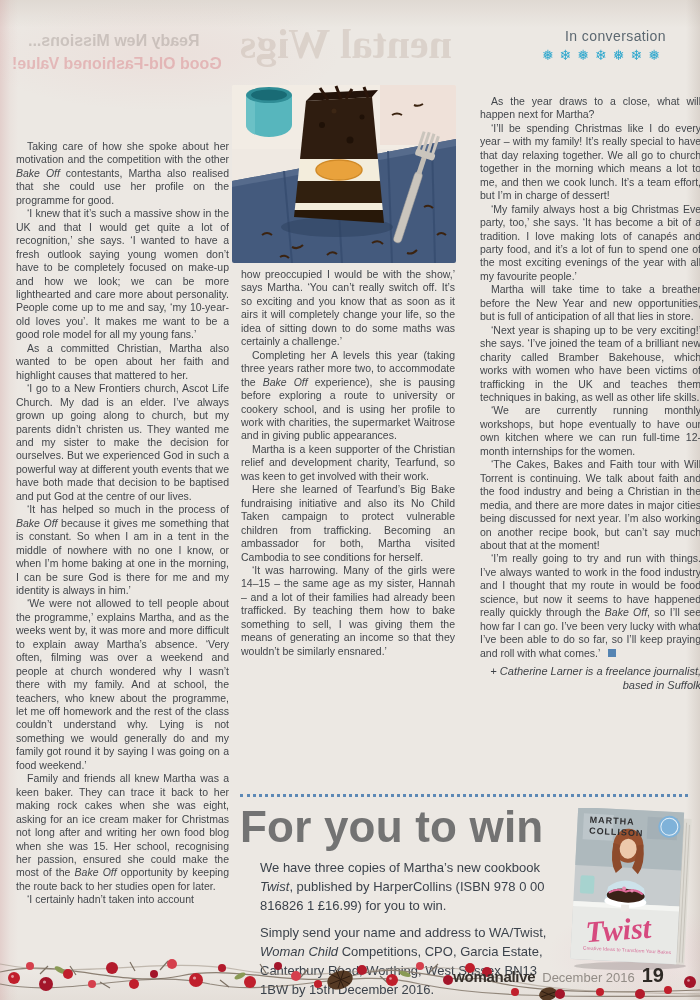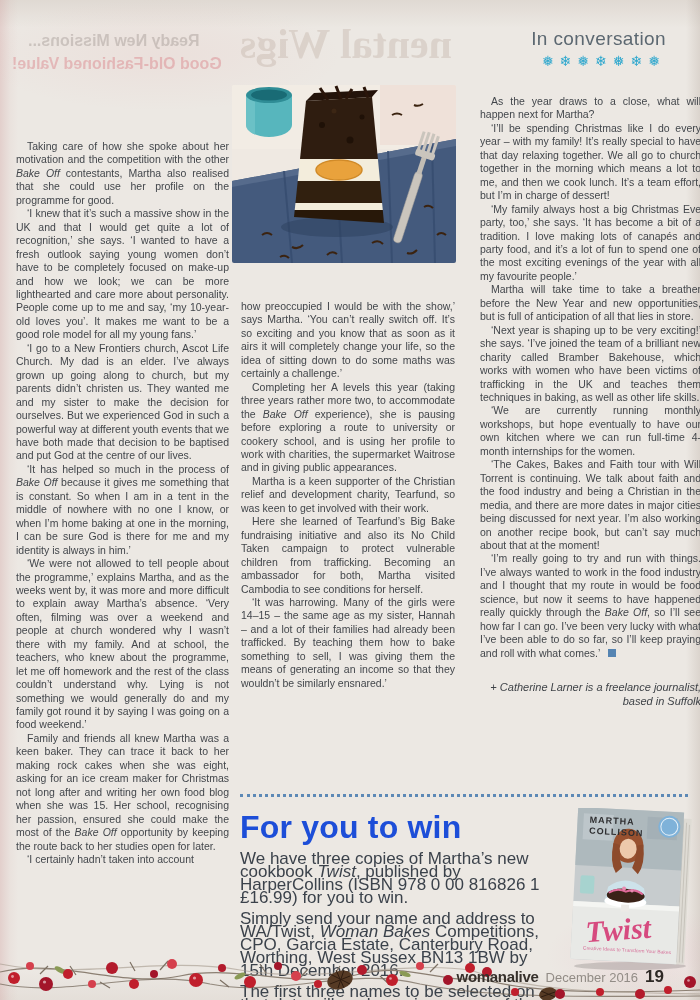--- a/index.html
+++ b/index.html
@@ -19,50 +19,50 @@
   
   .ghost { position:absolute; z-index:0; transform:scaleX(-1); font-weight:bold; white-space:nowrap; }
   #ghost-headline { left:240px; top:20px; font-size:42px; color:rgba(186,168,156,0.33); font-family:"Liberation Serif", serif; }
   #ghost-line1 { left:28px; top:32px; font-size:16px; color:rgba(150,140,135,0.38); }
   #ghost-line2 { left:12px; top:55px; font-size:16px; color:rgba(214,118,125,0.40); }
 
   .layer { position:absolute; z-index:1; }
 
   
   #header { top:28px; right:34px; text-align:right; }
-  #header-title { font-size:19px; color:#5c6871; letter-spacing:0.4px; }
+  #header-title { font-size:14px; color:#5c6871; letter-spacing:0.4px; }
   #ornaments { margin-top:3px; font-size:14px; color:#2ba6cd; letter-spacing:6px; }
 
   
   .col { position:absolute; z-index:1; font-size:10.5px; line-height:13.45px; color:#42464b; text-align:justify; }
   #col1 { left:16px;  top:95px;  width:213px; height:866px; overflow:hidden;margin-top:45px; }
-  #col2 { left:241px; top:268px; width:214px; height:528px; overflow:hidden;margin-top:32px; }
+  #col2 { left:241px; top:268px; width:214px; height:528px; overflow:hidden; }
   #col3 { left:480px; top:95px;  width:221px; }
   .col p { text-indent:11px; }
   .col p.noindent { text-indent:0; }
   .it { font-style:italic; }
   .endsq { display:inline-block; width:8px; height:8px; background:#5584b2; margin-left:8px; vertical-align:baseline; }
-  #byline { margin-top:20px; font-style:italic; text-align:right; white-space:pre-line; font-size:11px; color:#3e4247; line-height:14px; }
+  #byline { margin-top:4px; font-style:italic; text-align:right; white-space:pre-line; font-size:11px; color:#3e4247; line-height:14px; }
 
   
   #photo { left:232px; top:85px; width:224px; height:178px; border-radius:2px; overflow:hidden; }
 
   
   #competition { left:240px; top:794px; width:450px; height:194px; }
   #comp-dotline { width:448px; height:0; border-top:3px dotted #5d89b6; }
-  #comp-title { margin-top:12px; font-size:32px; font-weight:700; color:#1d4ed8; letter-spacing:0.2px; }
+  #comp-title { margin-top:5px; font-size:44px; font-weight:700; color:#737373; letter-spacing:0.2px; }
   #comp-text { width:322px; margin-top:6px; }
-  #comp-text p { font-size:17px; line-height:13px; color:#3b424b; margin-bottom:8px; }
+  #comp-text p { font-size:13px; line-height:19px; color:#3b424b; margin-bottom:8px;margin-left:20px; }
   #book { position:absolute; right:-6px; top:14px; }
 
   
   #footer { right:36px; bottom:13px; z-index:5; display:flex; align-items:baseline; gap:7px; }
   #footer-brand { font-size:15px; font-weight:bold; color:#36302b; letter-spacing:-0.3px; }
   #footer-issue { font-size:13px; color:#928c86; }
-  #footer-page { font-size:17px; font-weight:bold; color:#2e2925; }
+  #footer-page { font-size:20px; font-weight:bold; color:#2e2925; }
 
   
   #garland { position:absolute; left:0; bottom:0; z-index:4; }
 </style>
 </head>
 <body>
 
 <div class="ghost" id="ghost-headline">nental Wigs</div>
 <div class="ghost" id="ghost-line1">Ready New Missions...</div>
 <div class="ghost" id="ghost-line2">Good Old-Fashioned Value!</div>
@@ -136,54 +136,55 @@
         <path d="M160,30 q5,-3 10,0"></path>
         <path d="M182,20 q4,2 9,-1"></path>
       <path d="M48,172 q5,-3 9,1"></path>
     </g>
   </svg>
 </div>
 
 <div class="col" id="col1">
     <p><span>Taking care of how she spoke about her motivation and the competition with the other </span><span class="it">Bake Off</span><span> contestants, Martha also realised that she could use her profile on the programme for good.</span></p>
     <p><span>‘I knew that it’s such a massive show in the UK and that I would get quite a lot of recognition,’ she says. ‘I wanted to have a fresh outlook saying young women don’t have to be completely focused on make-up and how we look; we can be more lighthearted and care more about personality. People come up to me and say, ‘my 10-year-old loves you’. It makes me want to be a good role model for all my young fans.’</span></p>
+    <p><span>As a committed Christian, Martha also wanted to be open about her faith and highlight causes that mattered to her.</span></p>
     <p><span>‘I go to a New Frontiers church, Ascot Life Church. My dad is an elder. I’ve always grown up going along to church, but my parents didn’t christen us. They wanted me and my sister to make the decision for ourselves. But we experienced God in such a powerful way at different youth events that we have both made that decision to be baptised and put God at the centre of our lives.</span></p>
     <p><span>‘It has helped so much in the process of </span><span class="it">Bake Off</span><span> because it gives me something that is constant. So when I am in a tent in the middle of nowhere with no one I know, or when I’m home baking at one in the morning, I can be sure God is there for me and my identity is always in him.’</span></p>
     <p><span>‘We were not allowed to tell people about the programme,’ explains Martha, and as the weeks went by, it was more and more difficult to explain away Martha’s absence. ‘Very often, filming was over a weekend and people at church wondered why I wasn’t there with my family. And at school, the teachers, who knew about the programme, let me off homework and the rest of the class couldn’t understand why. Lying is not something we would generally do and my family got round it by saying I was going on a food weekend.’</span></p>
     <p><span>Family and friends all knew Martha was a keen baker. They can trace it back to her making rock cakes when she was eight, asking for an ice cream maker for Christmas not long after and writing her own food blog when she was 15. Her school, recognising her passion, ensured she could make the most of the </span><span class="it">Bake Off</span><span> opportunity by keeping the route back to her studies open for later.</span></p>
     <p><span>‘I certainly hadn’t taken into account</span></p>
   </div>
 <div class="col" id="col2">
     <p class="noindent"><span>how preoccupied I would be with the show,’ says Martha. ‘You can’t really switch off. It’s so exciting and you know that as soon as it airs it will completely change your life, so the idea of sitting down to do some maths was certainly a challenge.’</span></p>
     <p><span>Completing her A levels this year (taking three years rather more two, to accommodate the </span><span class="it">Bake Off</span><span> experience), she is pausing before exploring a route to university or cookery school, and is using her profile to work with charities, the supermarket Waitrose and in giving public appearances.</span></p>
     <p><span>Martha is a keen supporter of the Christian relief and development charity, Tearfund, so was keen to get involved with their work.</span></p>
     <p><span>Here she learned of Tearfund’s Big Bake fundraising initiative and also its No Child Taken campaign to protect vulnerable children from trafficking. Becoming an ambassador for both, Martha visited Cambodia to see conditions for herself.</span></p>
     <p><span>‘It was harrowing. Many of the girls were 14–15 – the same age as my sister, Hannah – and a lot of their families had already been trafficked. By teaching them how to bake something to sell, I was giving them the means of generating an income so that they wouldn’t be similarly ensnared.’</span></p>
   </div>
 <div class="col" id="col3">
   <div>
       <p><span>As the year draws to a close, what will happen next for Martha?</span></p>
       <p><span>‘I’ll be spending Christmas like I do every year – with my family! It’s really special to have that day relaxing together. We all go to church together in the morning which means a lot to me, and then we cook lunch. It’s a team effort, but I’m in charge of dessert!</span></p>
       <p><span>‘My family always host a big Christmas Eve party, too,’ she says. ‘It has become a bit of a tradition. I love making lots of canapés and party food, and it’s a lot of fun to spend one of the most exciting evenings of the year with all my favourite people.’</span></p>
       <p><span>Martha will take time to take a breather before the New Year and new opportunities, but is full of anticipation of all that lies in store.</span></p>
       <p><span>‘Next year is shaping up to be very exciting!’ she says. ‘I’ve joined the team of a brilliant new charity called Bramber Bakehouse, which works with women who have been victims of trafficking in the UK and teaches them techniques in baking, as well as other life skills.</span></p>
-      <p><span>‘We are currently running monthly workshops, but hope eventually to have our own kitchen where we can run full-time 4-month internships for the women.</span></p>
+      <p><span>‘We are currently running monthly workshops, but hope eventually to have our own kitchen where we can run full-time 12-month internships for the women.</span></p>
       <p><span>‘The Cakes, Bakes and Faith tour with Will Torrent is continuing. We talk about faith and the food industry and being a Christian in the media, and there are more dates in major cities being discussed for next year. I’m also working on another recipe book, but can’t say much about that at the moment!</span></p>
       <p><span>‘I’m really going to try and run with things. I’ve always wanted to work in the food industry and I thought that my route in would be food science, but now it seems to have happened really quickly through the </span><span class="it">Bake Off</span><span>, so I’ll see how far I can go. I’ve been very lucky with what I’ve been able to do so far, so I’ll keep praying and roll with what comes.’</span><span class="endsq"></span></p>
     </div>
   <div id="byline">+ Catherine Larner is a freelance journalist,
 based in Suffolk</div>
 </div>
 
 <div class="layer" id="competition">
   <div id="comp-dotline"></div>
   <div id="comp-title">For you to win</div>
   <div id="comp-text">
       <p class="noindent"><span>We have three copies of Martha’s new cookbook </span><span class="it">Twist</span><span>, published by HarperCollins (ISBN 978 0 00 816826 1 £16.99) for you to win.</span></p>
-      <p class="noindent"><span>Simply send your name and address to WA/Twist, </span><span class="it">Woman Bakes</span><span> Competitions, CPO, Garcia Estate, Canterbury Road, Worthing, West Sussex BN13 1BW by 15th December 2016.</span></p>
+      <p class="noindent"><span>Simply send your name and address to WA/Twist, </span><span class="it">Woman Child</span><span> Competitions, CPO, Garcia Estate, Canterbury Road, Worthing, West Sussex BN13 1BW by 15th December 2016.</span></p>
       <p class="noindent"><span>The first three names to be selected on that date will each receive a copy of the book.</span></p>
     </div>
   <div id="book">
     <svg width="126" height="164" viewBox="0 0 126 164">
       <ellipse cx="60" cy="158" rx="56" ry="4" fill="rgba(0,0,0,0.15)"></ellipse>
       <g transform="rotate(3 63 82)">
         <rect x="108" y="8" width="10" height="146" fill="#dedbd4"></rect>
         <path d="M110,10 v142 M113,12 v140 M116,14 v138" stroke="#bdb9b0" stroke-width="0.7"></path>
         <rect x="4" y="2" width="106" height="152" rx="2" fill="#c7ccce"></rect>
         <rect x="4" y="2" width="106" height="58" fill="#aeb9bd"></rect>

